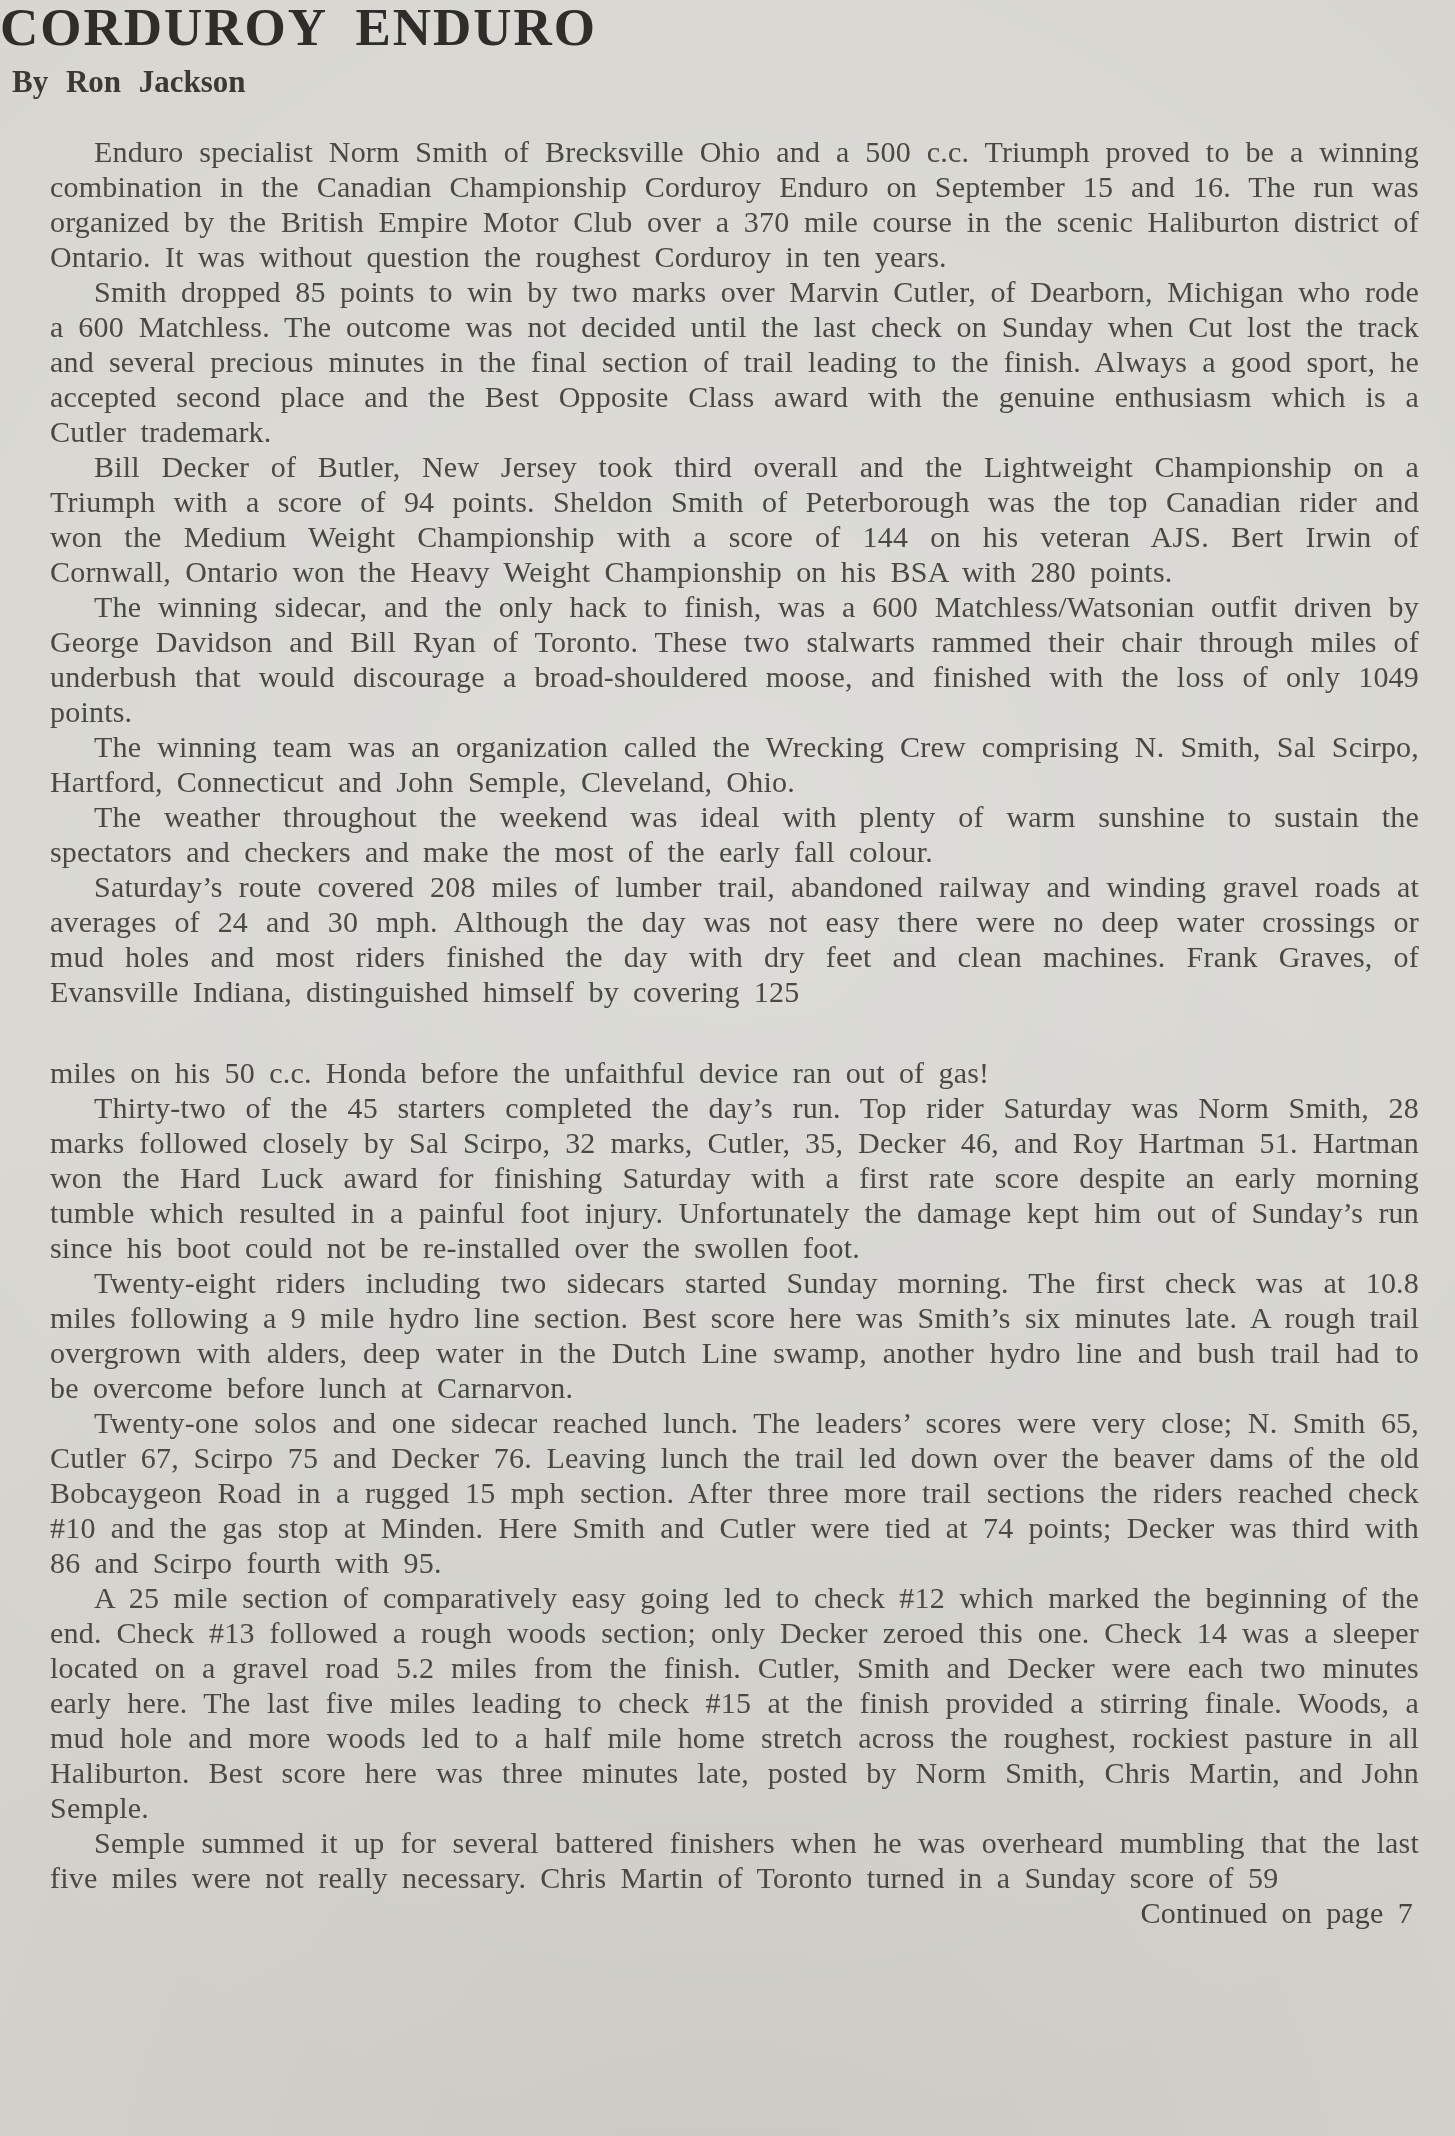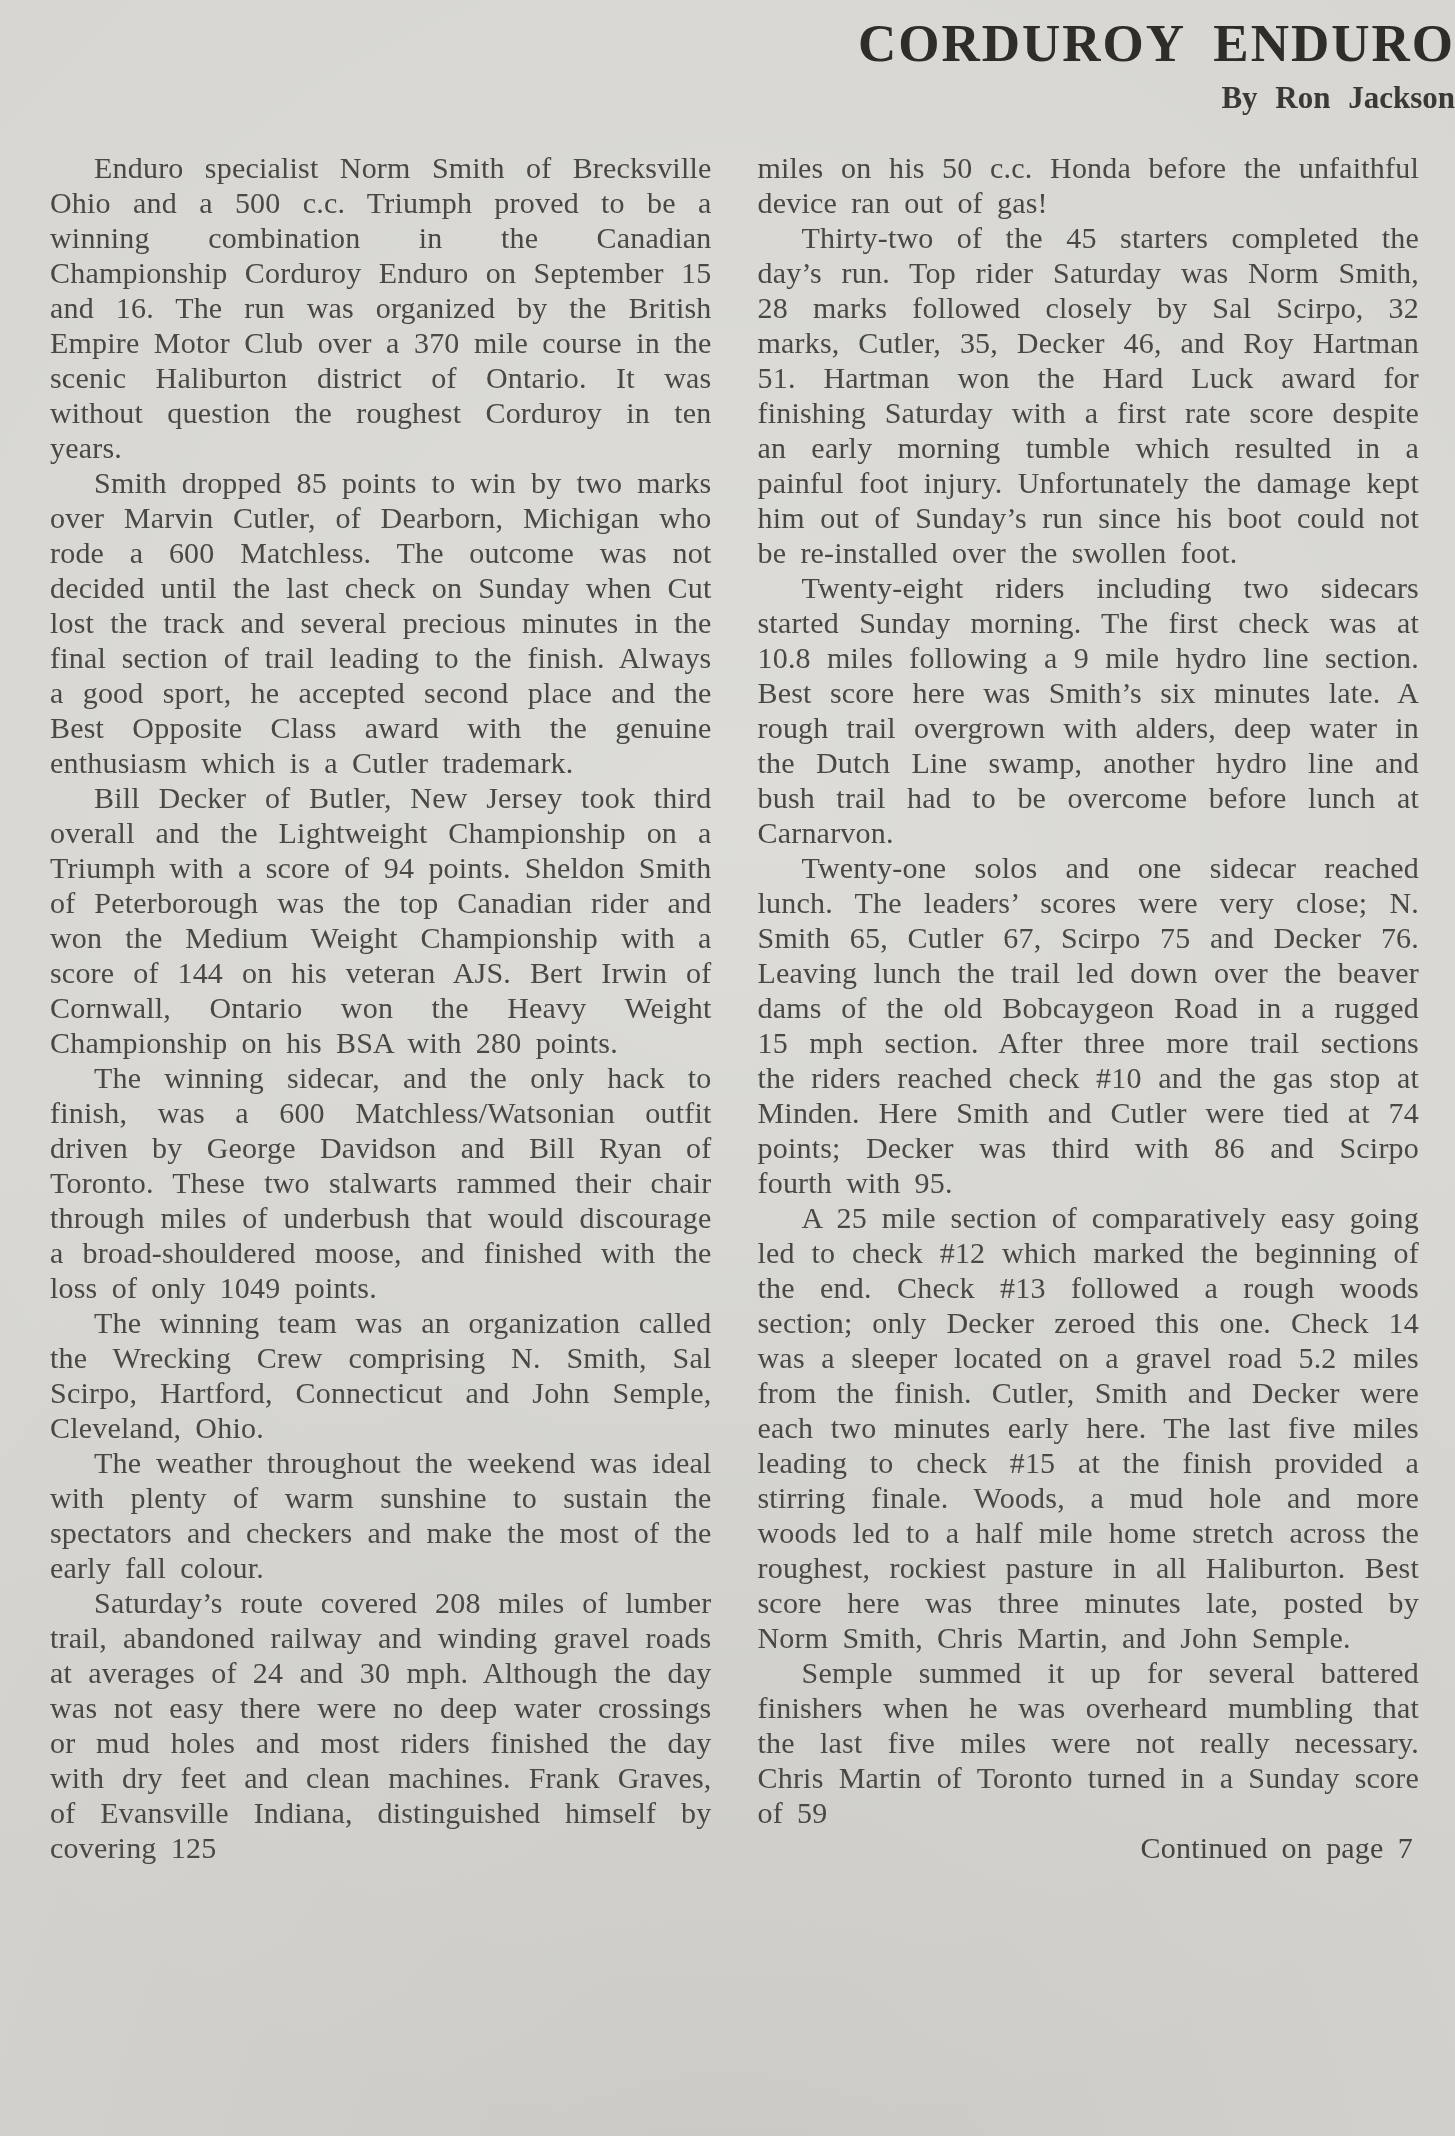--- a/index.html
+++ b/index.html
@@ -17,21 +17,21 @@
   }
   .sheet{
     position:relative;
     width:1455px;height:2136px;
     background:
       radial-gradient(ellipse 120% 90% at 50% 40%, rgba(255,255,255,.18), rgba(0,0,0,0) 70%),
       radial-gradient(ellipse 140% 120% at 50% 110%, rgba(60,60,50,.08), rgba(0,0,0,0) 60%),
       var(--paper);
     box-sizing:border-box;
   }
-  header{ text-align:right; padding-top:16px; }
+  header{ text-align:left; padding-top:0; }
   .title{
     margin:0;
     font-size:53px;
     font-weight:bold;
     letter-spacing:2px;
     word-spacing:14px;
     color:var(--ink-dark);
     line-height:1.05;
   }
   .byline{
@@ -39,20 +39,21 @@
     font-size:31px;
     font-weight:bold;
     word-spacing:10px;
     color:#3a3934;
   }
   .columns{
     display:flex;
     gap:46px;
     padding:34px 36px 0 50px;
     box-sizing:border-box;
+    flex-direction:column;
   }
   .col{
     flex:1 1 0;
     text-align:justify;
     font-size:30px;
     line-height:35px;
     word-spacing:6.5px;
     letter-spacing:.2px;
   }
   .col p{

